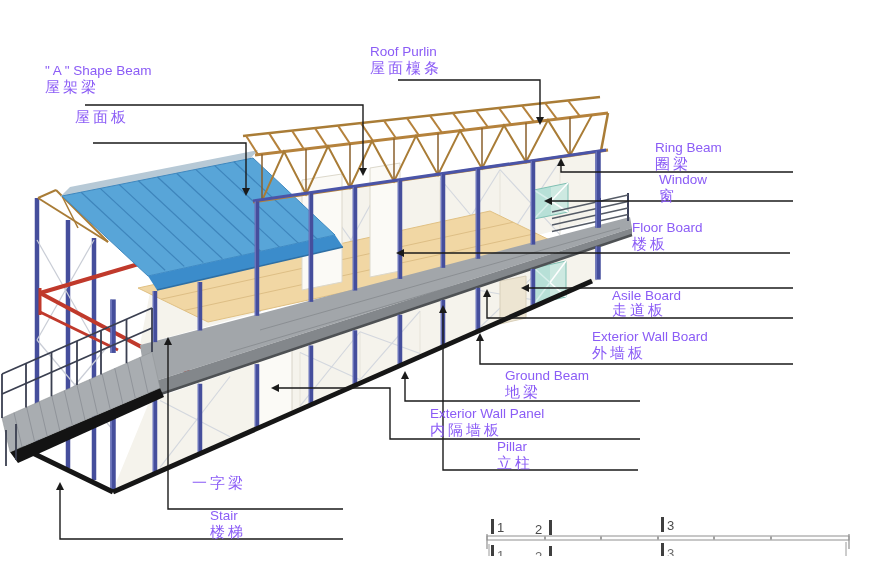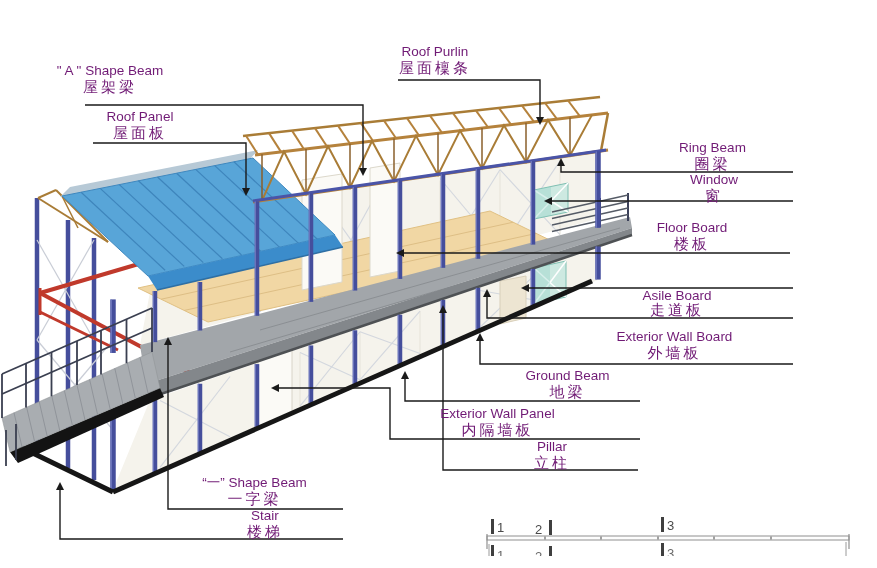--- a/index.html
+++ b/index.html
@@ -1,19 +1,19 @@
 <!DOCTYPE html>
 <html><head>
 <meta charset="utf-8">
 <style>
   html,body{margin:0;padding:0;background:#ffffff;}
   #stage{position:relative;width:877px;height:568px;background:#ffffff;overflow:hidden;
          font-family:"Liberation Sans",sans-serif;}
   #draw{position:absolute;left:0;top:0;}
-  .lbl{position:absolute;color:#701a75;text-align:center;line-height:16px;}
+  .lbl{position:absolute;color:#8b5cf6;text-align:left;line-height:16px;}
   .lbl .en{font-size:13.5px;display:block;}
   .lbl .cn{font-size:15px;display:block;letter-spacing:3px;}
 </style>
 </head>
 <body>
 
 <div id="stage">
   <svg id="draw" width="877" height="568" viewBox="0 0 877 568">
       <g>
         <polygon points="150,292 253,202 600,151 600,218 140,345" fill="#F5F3EC" stroke="none" stroke-width="0"></polygon>
@@ -288,21 +288,20 @@
           <text x="667" y="558" font-size="13" fill="#6a6a6a" font-family="&quot;Liberation Sans&quot;,sans-serif">3</text>
         </g>
       </g>
     </svg>
 
   <div class="lbl" style="left:45px;top:63px;width:130px">
       <span class="en">" A " Shape Beam</span>
       <span class="cn">屋架梁</span>
     </div>
   <div class="lbl" style="left:75px;top:109px;width:130px">
-      <span class="en">Roof Panel</span>
       <span class="cn">屋面板</span>
     </div>
   <div class="lbl" style="left:370px;top:44px;width:130px">
       <span class="en">Roof Purlin</span>
       <span class="cn">屋面檁条</span>
     </div>
   <div class="lbl" style="left:655px;top:140px;width:115px">
       <span class="en">Ring Beam</span>
       <span class="cn">圈梁</span>
     </div>
@@ -328,20 +327,19 @@
     </div>
   <div class="lbl" style="left:430px;top:406px;width:135px">
       <span class="en">Exterior Wall Panel</span>
       <span class="cn">内隔墙板</span>
     </div>
   <div class="lbl" style="left:497px;top:439px;width:110px">
       <span class="en">Pillar</span>
       <span class="cn">立柱</span>
     </div>
   <div class="lbl" style="left:192px;top:475px;width:125px">
-      <span class="en">“一” Shape Beam</span>
       <span class="cn">一字梁</span>
     </div>
   <div class="lbl" style="left:210px;top:508px;width:110px">
       <span class="en">Stair</span>
       <span class="cn">楼梯</span>
     </div>
 </div>
 
 </body></html>

